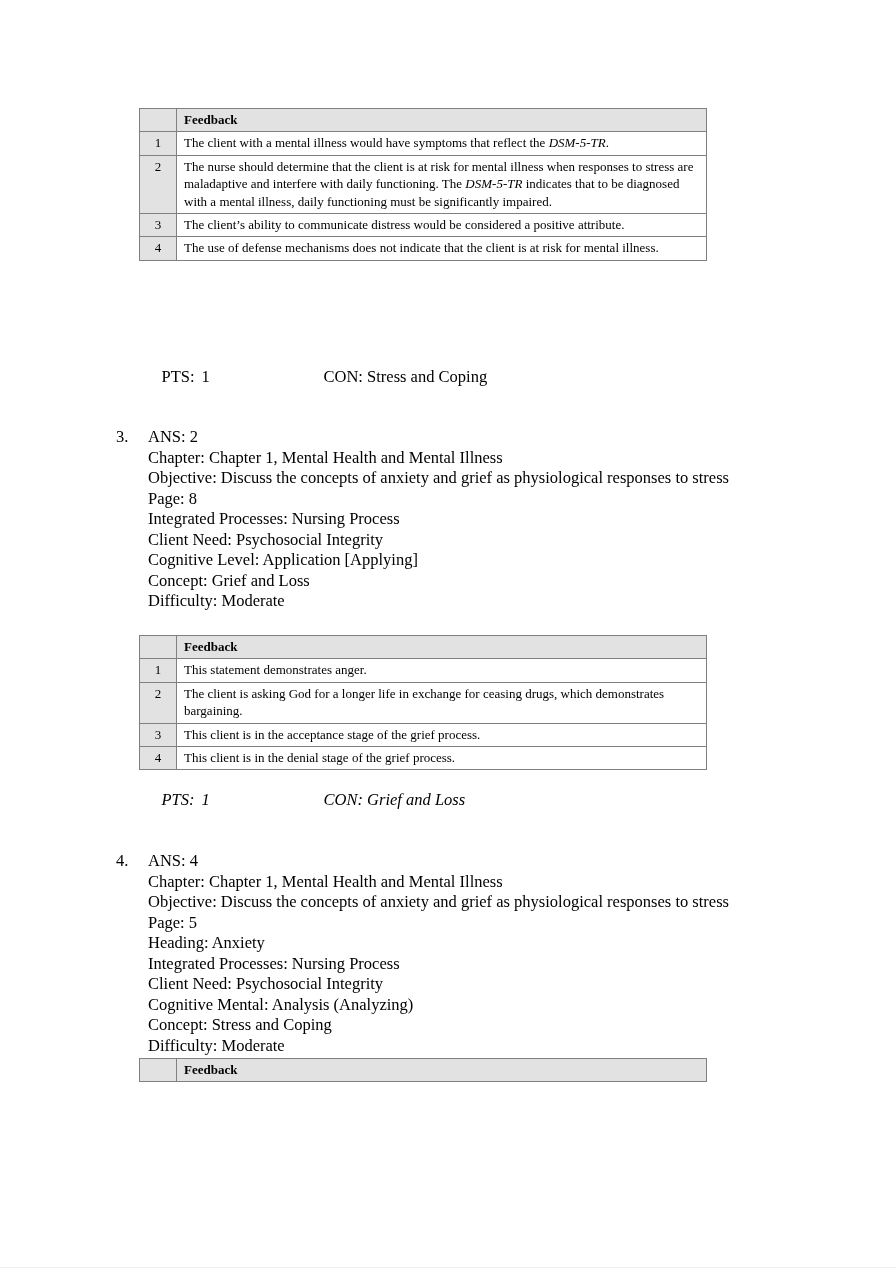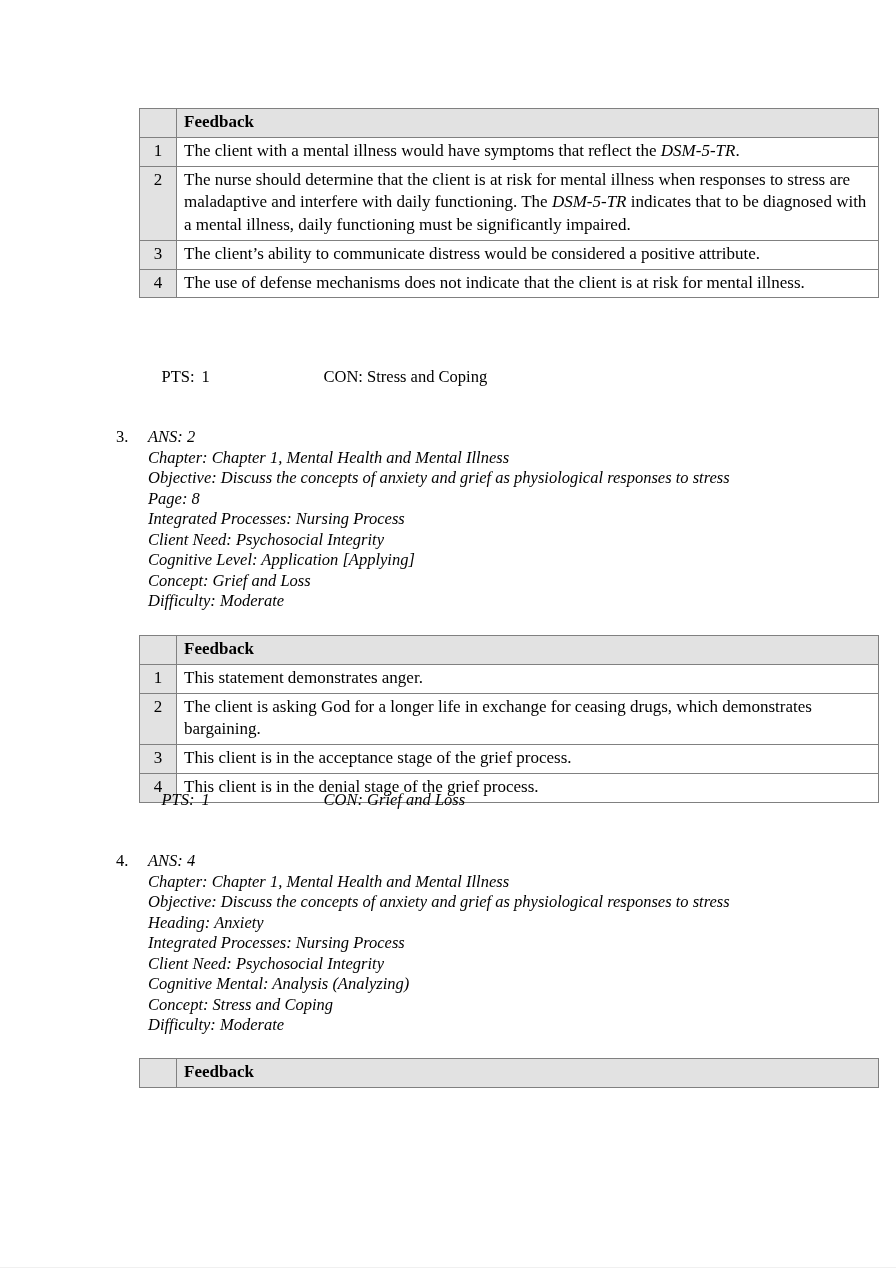--- a/index.html
+++ b/index.html
@@ -23,24 +23,24 @@
     width: 896px;
     height: 1268px;
     background: #ffffff;
     border-bottom: 1px solid #f0f0f0;
   }
 
   
   .fb-table {
     position: absolute;
     left: 139px;
-    width: 740px;
+    width: 568px;
     border-collapse: collapse;
     table-layout: fixed;
-    font-size: 17px;
+    font-size: 13px;
     line-height: 1.34;
   }
   .fb-table td, .fb-table th {
     border: 1px solid #808080;
     padding: 2px 5px 3px 7px;
     vertical-align: top;
     text-align: left;
     font-weight: normal;
   }
   .fb-table col.num { width: 37px; }
@@ -77,21 +77,20 @@
     line-height: 20.5px;
   }
   .qblock .qnum {
     position: absolute;
     left: 0;
     top: 0;
     width: 26px;
   }
   .qblock .qbody {
     margin-left: 32px;
-    font-style: italic;
   }
   .qblock .qline { white-space: nowrap; }
 </style>
 </head>
 <body>
 
 <div class="page">
 
   <table class="fb-table" id="tbl1" style="top:108px;">
     <colgroup>
@@ -177,20 +176,21 @@
   <div class="pts-line" style="top:768px;font-style:italic;">
     <span class="pts-label">PTS:</span><span class="pts-val">1</span><span class="con-label">CON:</span> <span>Grief and Loss</span>
   </div>
 
   <div class="qblock" style="top:851px;">
     <span class="qnum">4.</span>
     <div class="qbody">
       <div class="qline">ANS:  4</div>
       <div class="qline">Chapter: Chapter 1, Mental Health and Mental Illness</div>
       <div class="qline">Objective: Discuss the concepts of anxiety and grief as physiological responses to stress</div>
+      <div class="qline">Page: 5</div>
       <div class="qline">Heading: Anxiety</div>
       <div class="qline">Integrated Processes: Nursing Process</div>
       <div class="qline">Client Need: Psychosocial Integrity</div>
       <div class="qline">Cognitive Mental: Analysis (Analyzing)</div>
       <div class="qline">Concept: Stress and Coping</div>
       <div class="qline">Difficulty: Moderate</div>
     </div>
   </div>
 
   <table class="fb-table" id="tbl3" style="top:1058px;">

